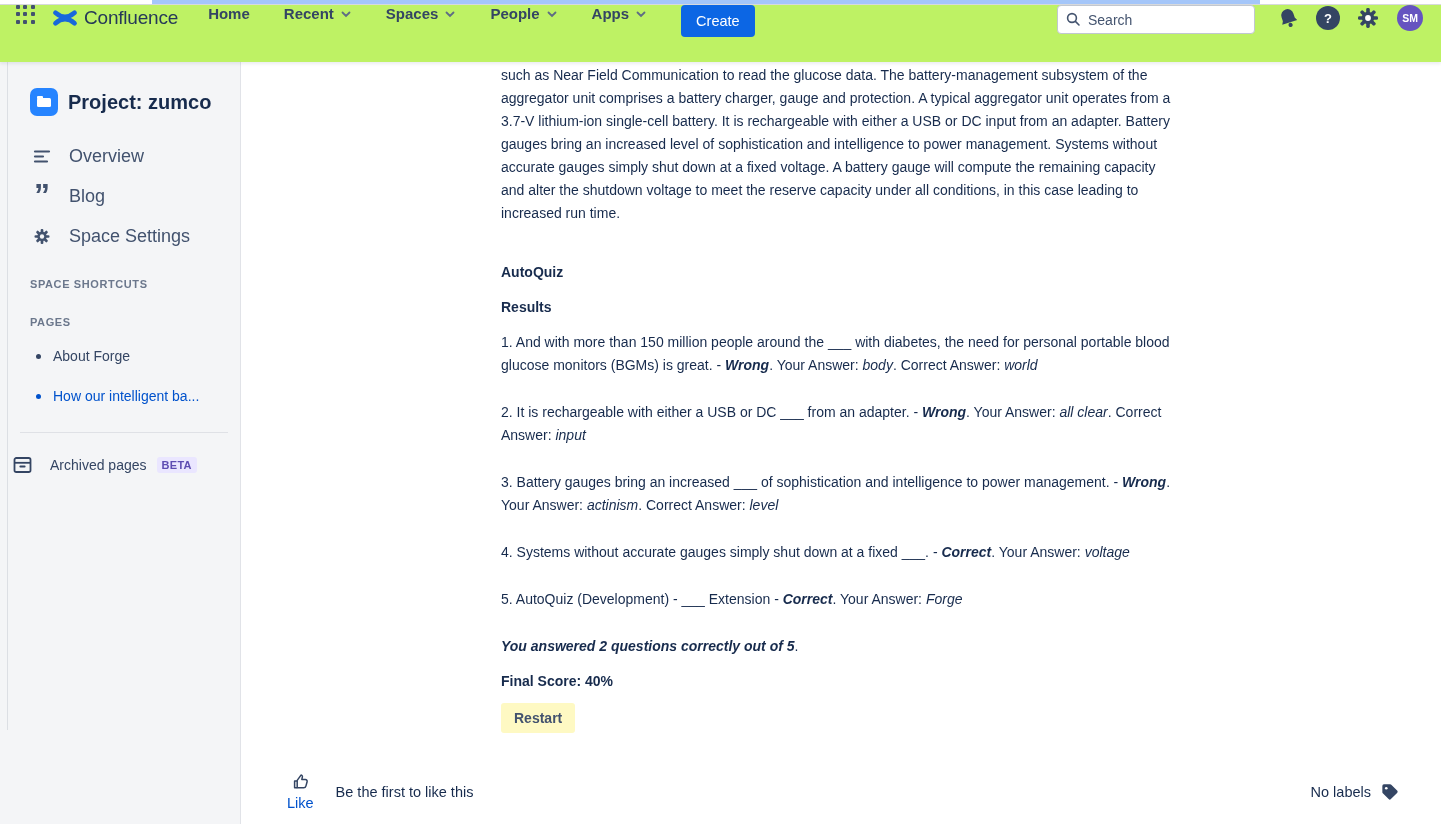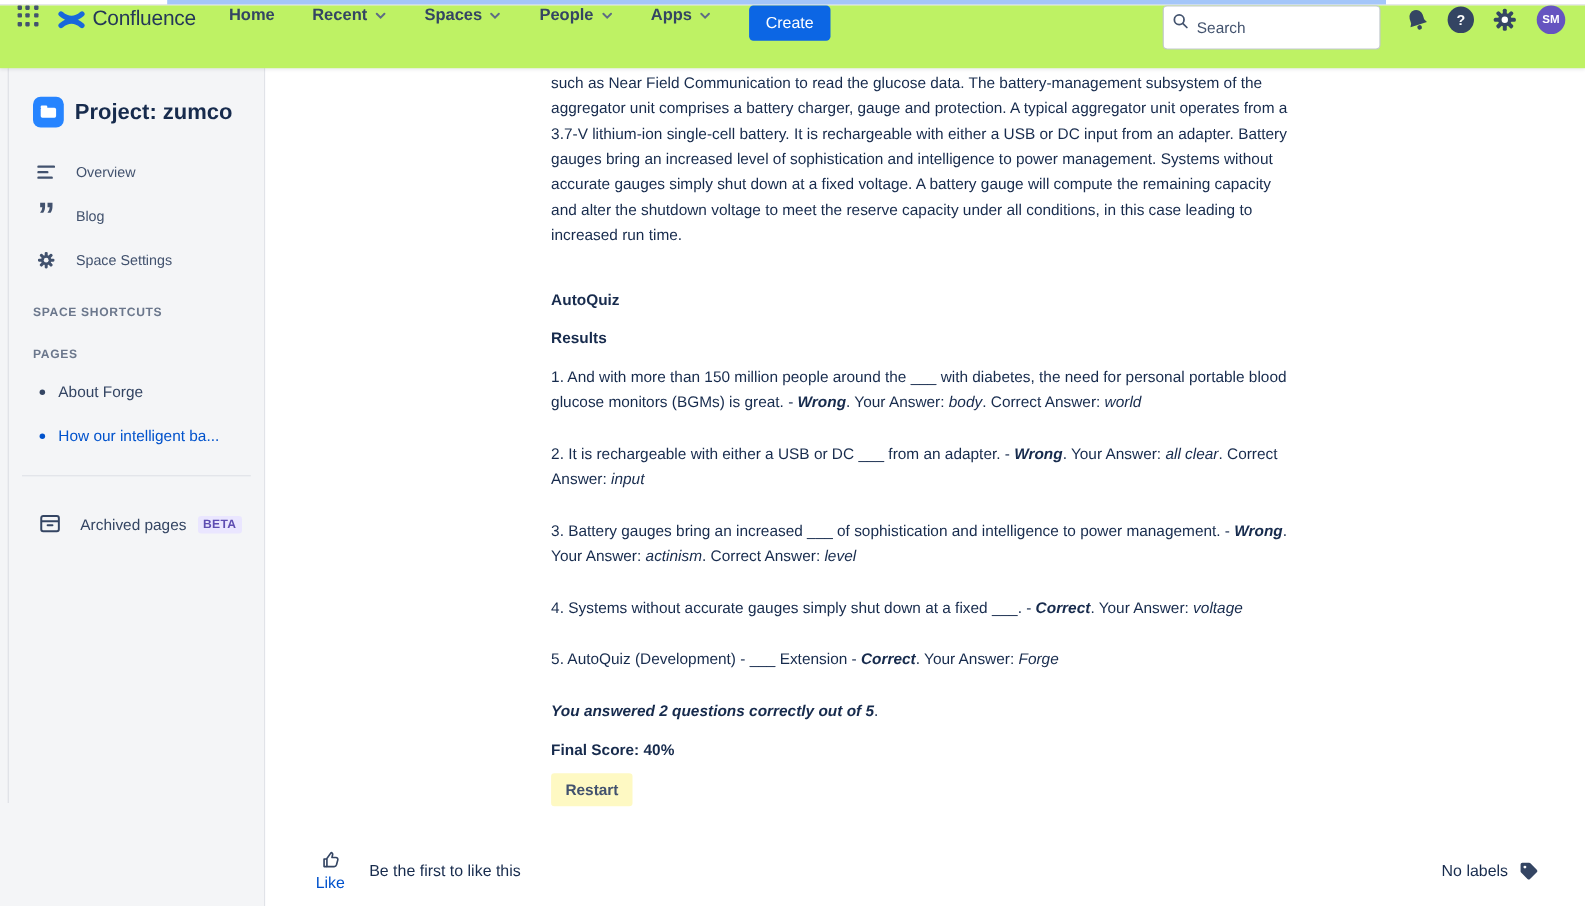--- a/index.html
+++ b/index.html
@@ -16,21 +16,21 @@
   .grid-icon { width:20px; height:20px; display:grid; grid-template-columns:repeat(3,1fr); gap:2.4px; margin-right:16px; cursor:pointer; }
   .grid-icon span { width:4px; height:4px; border-radius:1px; background:#42526E; }
   .logo { display:flex; align-items:center; gap:6px; margin-right:30px; cursor:pointer; }
   .logo-word { font-size:19px; font-weight:500; color:#253858; letter-spacing:-.2px; }
   .nav-menu { display:flex; align-items:center; gap:34px; }
   .nav-item { display:flex; align-items:center; gap:6px; font-size:15px; font-weight:700; color:#344563; cursor:pointer; }
   .create-btn { margin-left:34px; background:#0C66E4; color:#fff; border:none; border-radius:4px;
     font-family:inherit; font-size:14.5px; font-weight:500; padding:8px 15px; cursor:pointer; }
   .nav-spacer { flex:1; }
   .search-box { position:relative; width:198px; margin-right:20px; }
-  .search-box input { width:100%; height:40px; border:1px solid #C1C7D0; border-radius:4px;
+  .search-box input { width:100%; height:29px; border:1px solid #C1C7D0; border-radius:4px;
     padding:0 8px 0 30px; font-family:inherit; font-size:14px; color:#344563; background:#fff; outline:none; }
   .search-box input::placeholder { color:#44546F; opacity:1; }
   .search-glyph { position:absolute; left:8px; top:6px; }
   .nav-iconbtn { width:26px; height:26px; margin-right:14px; display:flex; align-items:center; justify-content:center; cursor:pointer; }
   .help-circle { width:24px; height:24px; border-radius:50%; background:#344563; color:#fff;
     display:flex; align-items:center; justify-content:center; font-size:13px; font-weight:bold; }
   .avatar { width:26px; height:26px; border-radius:50%; background:#6554C0; color:#fff;
     display:flex; align-items:center; justify-content:center; font-size:10.5px; font-weight:bold; cursor:pointer; margin-left:2px; }
 
   
@@ -38,34 +38,34 @@
   .sidebar { width:241px; background:#F4F5F7; border-right:1px solid #E1E3E8; padding:26px 12px 0 0; position:relative; flex-shrink:0; }
   .sidebar .edge-line { position:absolute; left:7px; top:0; bottom:94px; width:1px; background:#DCDFE4; }
   .main { flex:1; background:#fff; }
 
   
   .space-header { display:flex; align-items:center; gap:10px; padding-left:30px; margin-bottom:20px; cursor:pointer; }
   .folder-icon { width:28px; height:28px; background:#2684FF; border-radius:7px; position:relative; flex-shrink:0; }
   .folder-icon i { position:absolute; left:7px; top:10px; width:14px; height:9px; background:#fff; border-radius:1.5px; }
   .folder-icon i:before { content:""; position:absolute; left:0; top:-2.5px; width:6px; height:3px; background:#fff; border-radius:1px; }
   .space-name { font-size:20px; font-weight:bold; color:#172B4D; }
-  .side-item { display:flex; align-items:center; gap:18px; padding-left:33px; height:40px; font-size:13px; color:#42526E; cursor:pointer; }
+  .side-item { display:flex; align-items:center; gap:18px; padding-left:33px; height:40px; font-size:18px; color:#42526E; cursor:pointer; }
   .side-item .ic { width:18px; display:flex; justify-content:center; flex-shrink:0; }
   .quote-glyph:before { content:"\201D"; font-size:32px; font-weight:bold; color:#42526E; line-height:14px; display:block; height:16px; }
   .section-label { font-size:11px; font-weight:bold; letter-spacing:.6px; color:#6B778C; padding-left:30px; }
   .shortcuts-label { margin-top:22px; }
   .add-shortcut { margin-top:10px; }
   .pages-label { margin-top:26px; }
   .page-list { margin-top:8px; }
   .page-item { display:flex; align-items:center; gap:12px; padding-left:36px; height:40px; font-size:14px; color:#344563; cursor:pointer; }
   .page-item .dot { width:5px; height:5px; border-radius:50%; background:#344563; flex-shrink:0; }
   .page-item.active { color:#0052CC; }
   .page-item.active .dot { background:#0052CC; }
   .side-divider { height:1px; background:#DFE1E6; margin:16px 0 12px 20px; }
-  .archived-row { display:flex; align-items:flex-end; gap:18px; padding-left:36px; height:40px; cursor:pointer; }
+  .archived-row { display:flex; align-items:center; gap:18px; padding-left:13px; height:40px; cursor:pointer; }
   .archived-label { font-size:14px; color:#344563; }
   .beta-badge { background:#EAE6FF; color:#5E4DB2; font-size:11px; font-weight:bold; letter-spacing:.3px;
     border-radius:3px; padding:2px 5px; margin-left:-8px; }
 
   
   .content { margin-left:260px; width:677px; padding-top:2px; font-size:14px; line-height:23px; color:#172B4D; }
   .content p { margin:0; }
   .intro { margin-bottom:36px !important; }
   .h-bold { font-weight:bold; margin-bottom:12px !important; }
   .qitem { margin-bottom:24px !important; }

